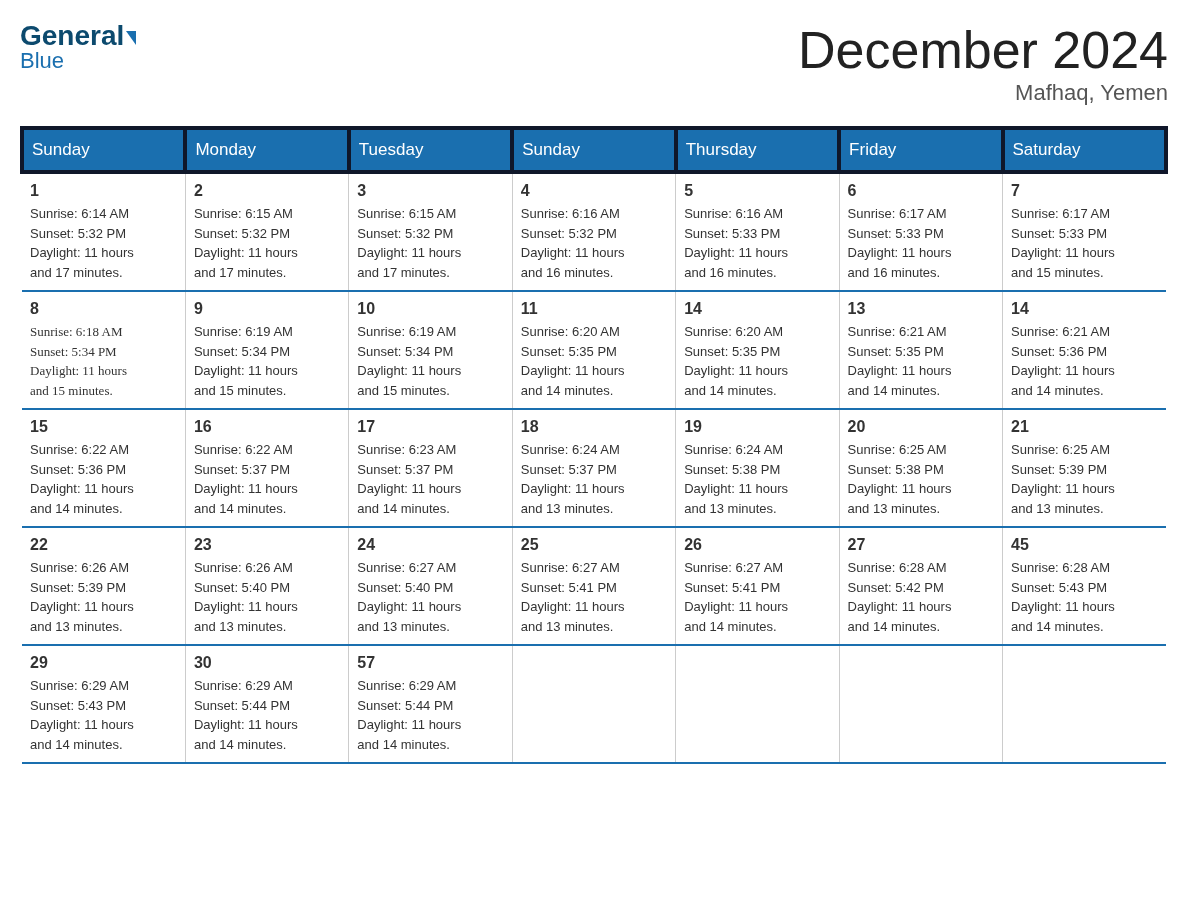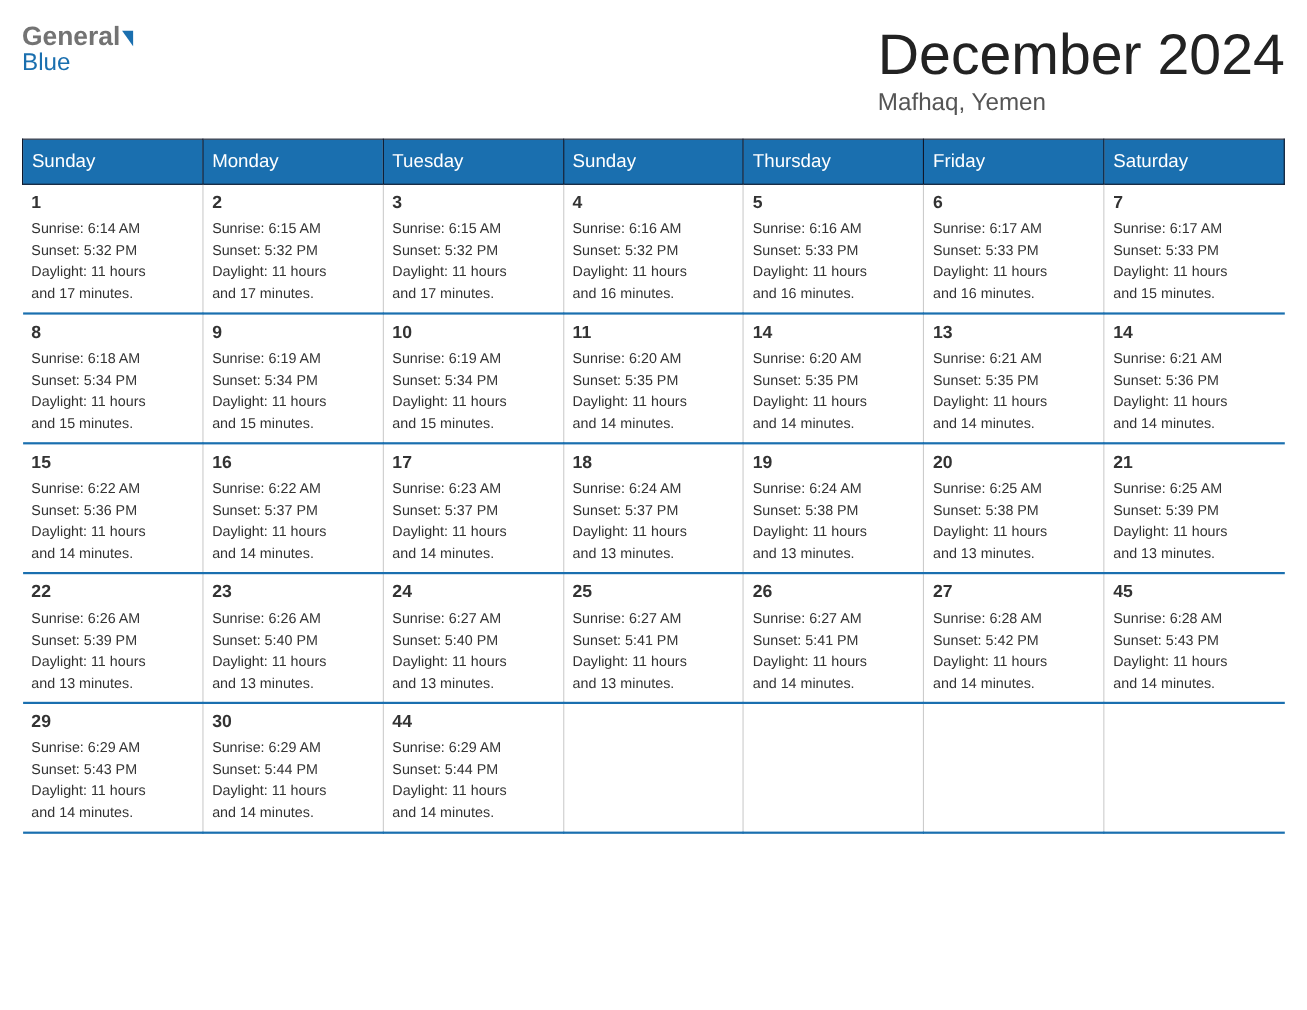--- a/index.html
+++ b/index.html
@@ -15,42 +15,42 @@
       justify-content: space-between;
       align-items: flex-start;
       margin-bottom: 20px;
     }
     .logo {
       display: flex;
       flex-direction: column;
       align-items: flex-start;
     }
     .logo-text {
-      font-size: 24px;
+      font-size: 28px;
       font-weight: bold;
-      color: #737373;
+      color: #0c4a6e;
     }
     .logo-triangle {
       display: inline-block;
       width: 0;
       height: 0;
       border-left: 10px solid transparent;
       border-right: 0px solid transparent;
       border-top: 14px solid #1a6faf;
       margin-left: 2px;
       vertical-align: middle;
     }
     .logo-line2 {
       font-size: 22px;
       font-weight: normal;
       color: #1a6faf;
       margin-top: -4px;
     }
     .title-area {
-      text-align: left;
+      text-align: right;
     }
     .month-title {
       font-size: 52px;
       font-weight: normal;
       color: #222;
     }
     .location-title {
       font-size: 22px;
       color: #555;
     }
@@ -60,21 +60,21 @@
     }
     thead tr {
       background-color: #1a6faf;
       color: #fff;
     }
     thead th {
       padding: 10px 8px;
       font-size: 17px;
       font-weight: normal;
       text-align: left;
-      border: 1px solid #0f172a;
+      border: 4px solid #0f172a;
     }
     tbody tr {
       border-bottom: 2px solid #1a6faf;
     }
     tbody td {
       vertical-align: top;
       padding: 8px;
       font-size: 13px;
       color: #333;
       border-right: 1px solid #ccc;
@@ -172,21 +172,21 @@
           <span class="day-num">7</span>
           <div class="day-info" style="white-space: pre-line;">Sunrise: 6:17 AM
 Sunset: 5:33 PM
 Daylight: 11 hours
 and 15 minutes.</div>
         </td>
       </tr>
       <tr>
         <td>
           <span class="day-num">8</span>
-          <div class="day-info" style="white-space: pre-line;">Sunrise: 6:18 AM
+          <div class="day-info" style="white-space: pre-line; font-family: Liberation Serif, serif;">Sunrise: 6:18 AM
 Sunset: 5:34 PM
 Daylight: 11 hours
 and 15 minutes.</div>
         </td>
         <td>
           <span class="day-num">9</span>
           <div class="day-info" style="white-space: pre-line;">Sunrise: 6:19 AM
 Sunset: 5:34 PM
 Daylight: 11 hours
 and 15 minutes.</div>
@@ -338,21 +338,21 @@
 and 14 minutes.</div>
         </td>
         <td>
           <span class="day-num">30</span>
           <div class="day-info" style="white-space: pre-line;">Sunrise: 6:29 AM
 Sunset: 5:44 PM
 Daylight: 11 hours
 and 14 minutes.</div>
         </td>
         <td>
-          <span class="day-num">44</span>
+          <span class="day-num">57</span>
           <div class="day-info" style="white-space: pre-line;">Sunrise: 6:29 AM
 Sunset: 5:44 PM
 Daylight: 11 hours
 and 14 minutes.</div>
         </td>
         <td></td>
         <td></td>
         <td></td>
         <td></td>
       </tr>

